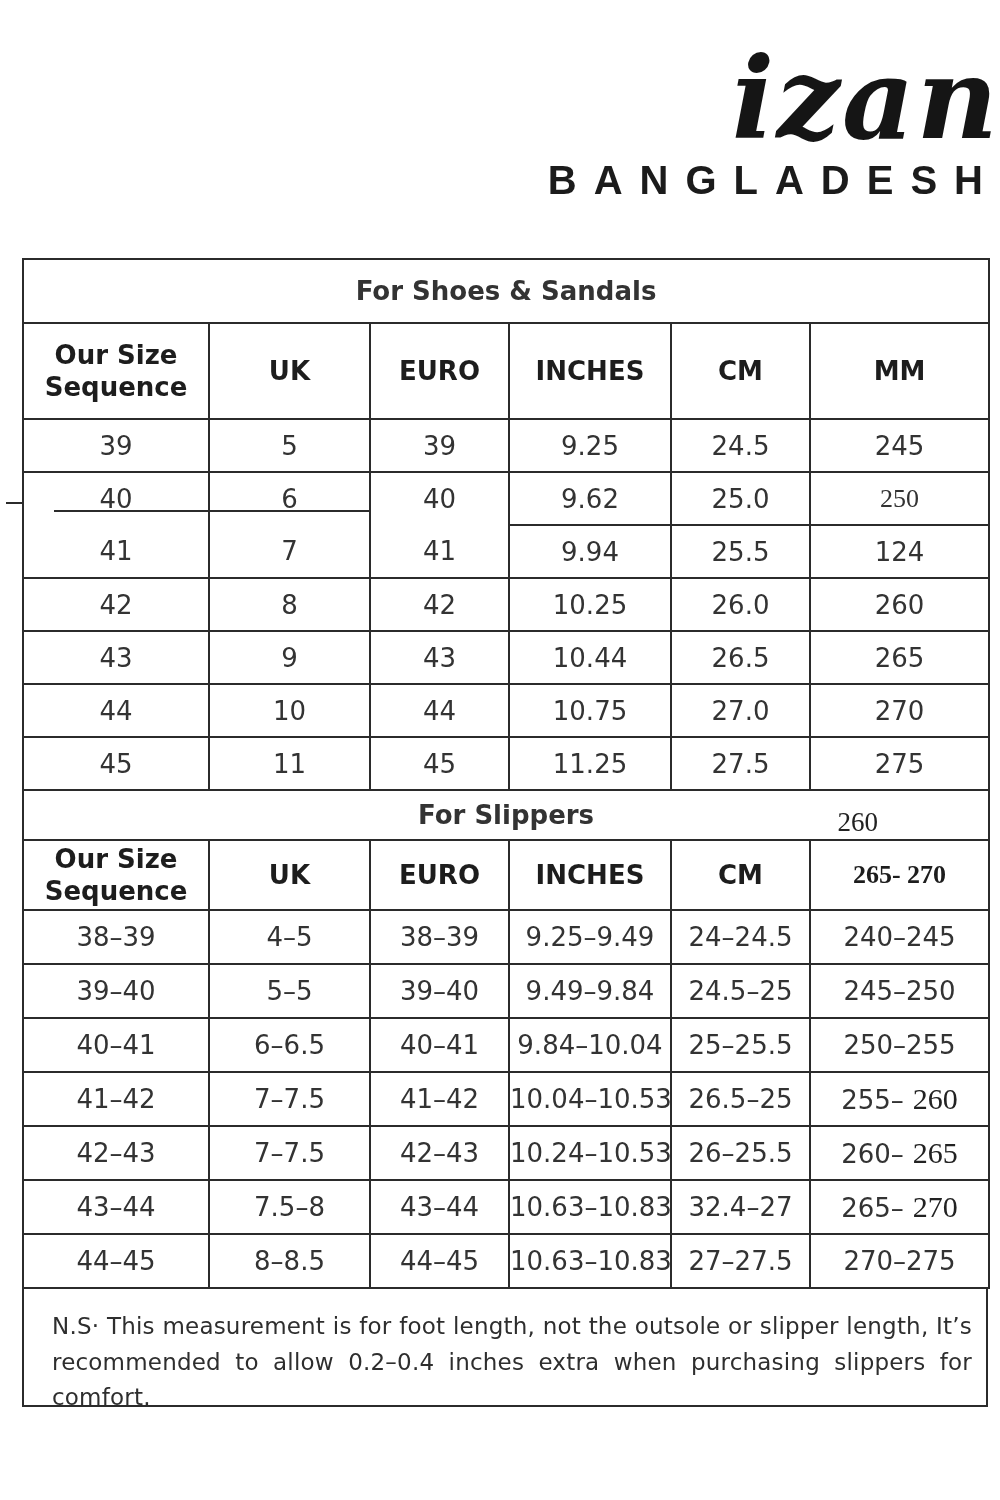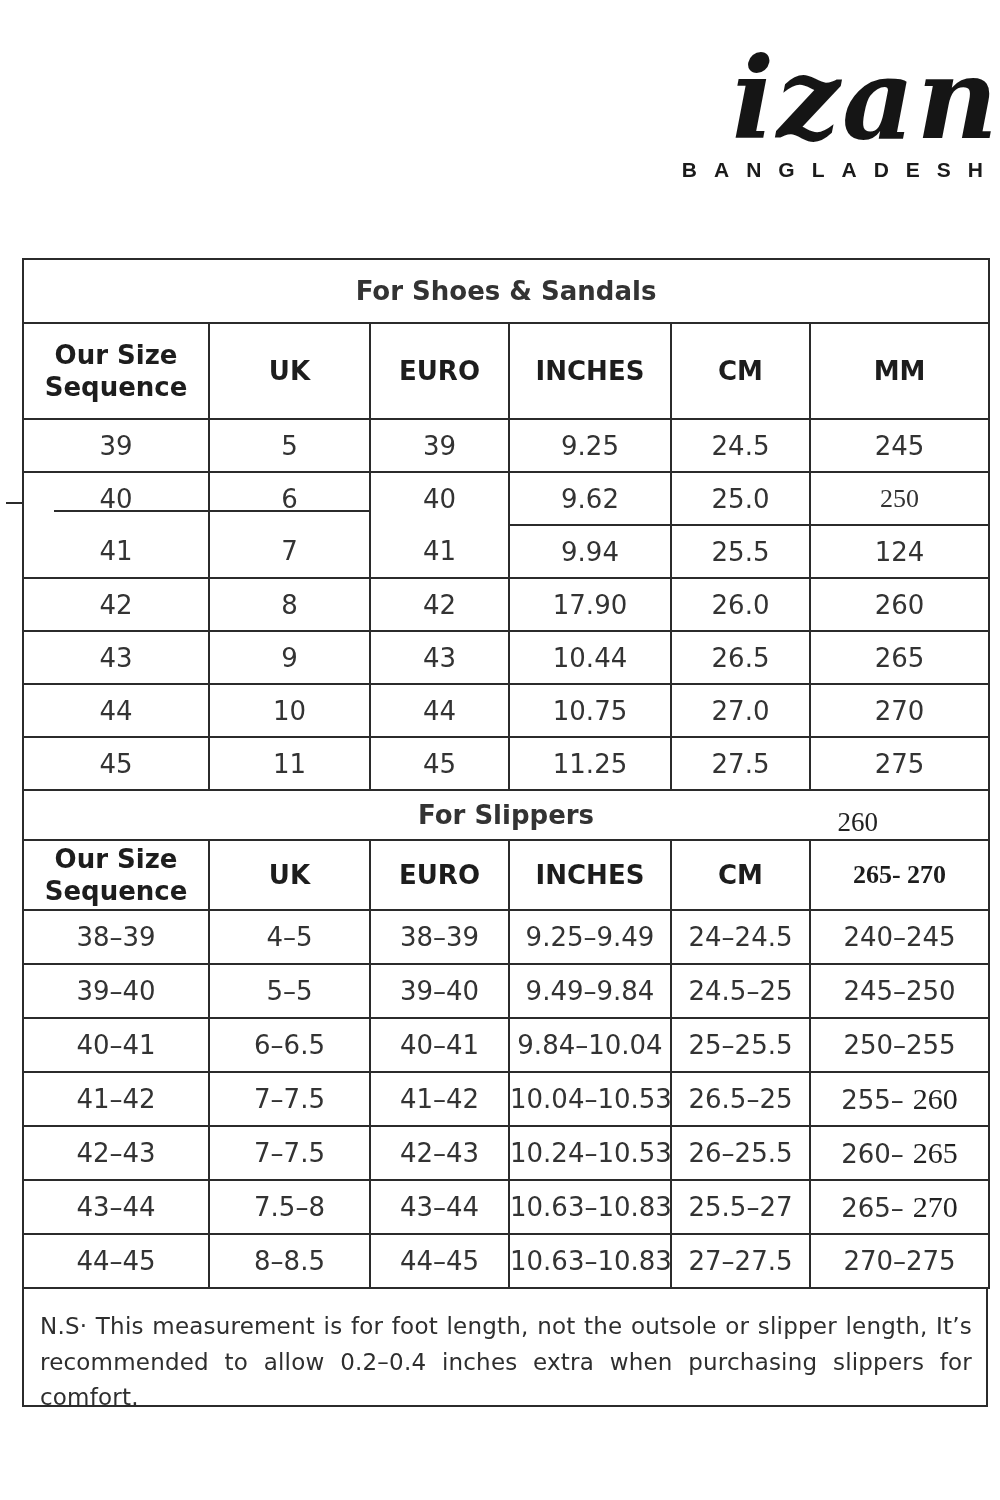--- a/index.html
+++ b/index.html
@@ -4,21 +4,21 @@
 <style>
   html,body{margin:0;padding:0;background:#ffffff;}
   .page{position:relative;width:1000px;height:1500px;background:#fff;overflow:hidden;
         font-family:"DejaVu Sans",sans-serif;color:#2a2a2a;}
 
   
   .brand{position:absolute;top:32px;left:0;width:100%;text-align:right;}
   .logo-script{font-family:"DejaVu Serif",serif;font-style:italic;font-weight:bold;
                font-size:112px;line-height:1.2;color:#151515;letter-spacing:2px;}
   .logo-country{margin-top:-8px;font-family:"Liberation Sans",sans-serif;font-weight:bold;
-                font-size:21px;letter-spacing:17px;padding-left:17px;color:#1b1b1b;}
+                font-size:40px;letter-spacing:17px;padding-left:17px;color:#1b1b1b;}
 
   
   .chart{position:absolute;left:22px;top:258px;width:966px;}
   table.sizes{border-collapse:collapse;table-layout:fixed;width:966px;}
   table.t1{margin-top:-2px;}
   .sizes td,.sizes th{border:2px solid #2b2b2b;text-align:center;vertical-align:middle;
                       white-space:nowrap;padding:0;}
   .title-cell{font-weight:bold;font-size:26px;color:#1d1d1d;position:relative;}
   .t0 .title-row{height:64px;}
   .t1 .title-row{height:50px;}
@@ -37,21 +37,21 @@
   .overlay-260{position:absolute;right:110px;bottom:1px;font-size:27px;font-weight:normal;}
 
   
   td.nb{border-bottom:none;}
   td.nt{border-top:none;}
   .art-line{position:absolute;left:32px;top:252px;width:316px;height:2px;background:#2b2b2b;}
   .art-tick{position:absolute;left:-16px;top:244px;width:17px;height:2px;background:#2b2b2b;}
 
   
   .note{border:2px solid #2b2b2b;margin-top:-2px;box-sizing:border-box;height:120px;
-        padding:20px 14px 0 16px;font-size:23px;line-height:1.55;text-align:justify;
+        padding:20px 14px 0 28px;font-size:23px;line-height:1.55;text-align:justify;
         color:#2e2e2e;letter-spacing:0.2px;}
 </style>
 </head>
 <body>
 
 <div class="page">
 
   <div class="brand">
     <div class="logo-script">izan</div>
     <div class="logo-country">BANGLADESH</div>
@@ -101,21 +101,21 @@
             <td class="nt">7</td>
             <td class="nt">41</td>
             <td>9.94</td>
             <td>25.5</td>
             <td>124</td>
           </tr>
           <tr class="data-row">
             <td>42</td>
             <td>8</td>
             <td>42</td>
-            <td>17.90</td>
+            <td>10.25</td>
             <td>26.0</td>
             <td>260</td>
           </tr>
           <tr class="data-row">
             <td>43</td>
             <td>9</td>
             <td>43</td>
             <td>10.44</td>
             <td>26.5</td>
             <td>265</td>
@@ -197,21 +197,21 @@
             <td>42–43</td>
             <td>10.24–10.53</td>
             <td>26–25.5</td>
             <td>260–<span class="patch cell-patch">265</span></td>
           </tr>
           <tr class="data-row">
             <td>43–44</td>
             <td>7.5–8</td>
             <td>43–44</td>
             <td>10.63–10.83</td>
-            <td>25.5–27</td>
+            <td>32.4–27</td>
             <td>265–<span class="patch cell-patch">270</span></td>
           </tr>
           <tr class="data-row">
             <td>44–45</td>
             <td>8–8.5</td>
             <td>44–45</td>
             <td>10.63–10.83</td>
             <td>27–27.5</td>
             <td>270–275</td>
           </tr>

